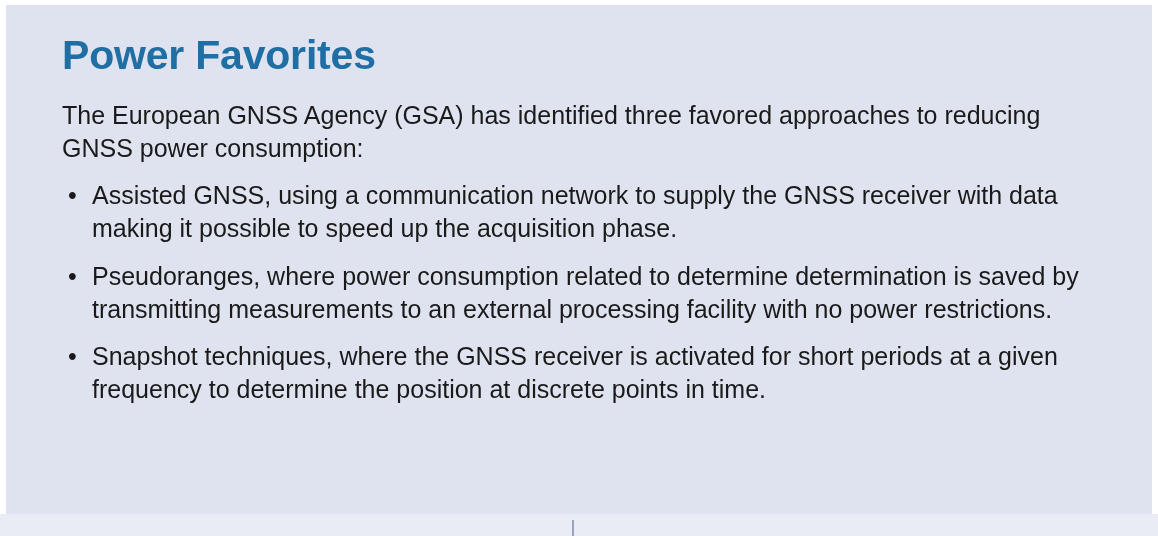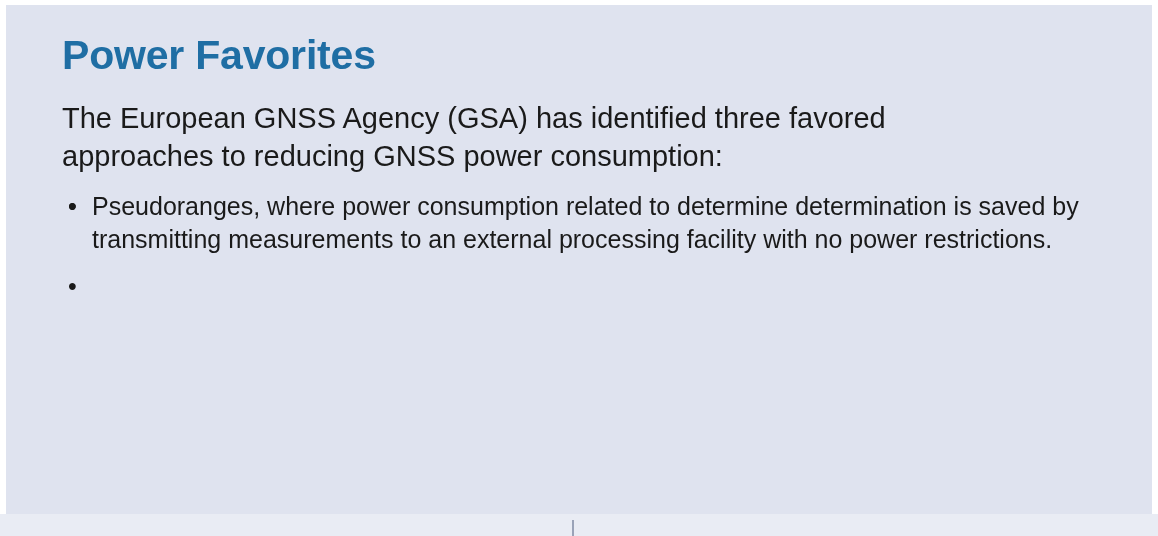--- a/index.html
+++ b/index.html
@@ -31,21 +31,21 @@
   }
   .slide-title {
     font-size: 41px;
     font-weight: bold;
     color: #1f6ea4;
     letter-spacing: -0.2px;
     margin: 0 0 22px 0;
     line-height: 1.05;
   }
   .intro {
-    font-size: 29px;
+    font-size: 25px;
     color: #1a1a1a;
     line-height: 1.32;
     margin: 0 0 14px 0;
     max-width: 980px;
   }
   ul.bullets {
     list-style: none;
     margin: 0;
     padding: 0;
   }
@@ -116,27 +116,29 @@
   <div class="edge-right"></div>
 
   <div class="slide-inner">
     <h1 class="slide-title">Power Favorites</h1>
 
     <p class="intro">The European GNSS Agency (GSA) has identified three favored approaches to reducing GNSS power consumption:</p>
 
     <ul class="bullets">
       <li>
         <span class="dot">•</span>
+        <span>Assisted GNSS, using a communication network to supply the GNSS receiver with data making it possible to speed up the acquisition phase.</span>
       </li>
       <li>
         <span class="dot">•</span>
         <span>Pseudoranges, where power consumption related to determine determination is saved by transmitting measurements to an external processing facility with no power restrictions.</span>
       </li>
       <li>
         <span class="dot">•</span>
+        <span>Snapshot techniques, where the GNSS receiver is activated for short periods at a given frequency to determine the position at discrete points in time.</span>
       </li>
     </ul>
   </div>
 
   <div class="bottom-strip">
     <div class="bottom-tick"></div>
   </div>
 </div>
 
 </body></html>

